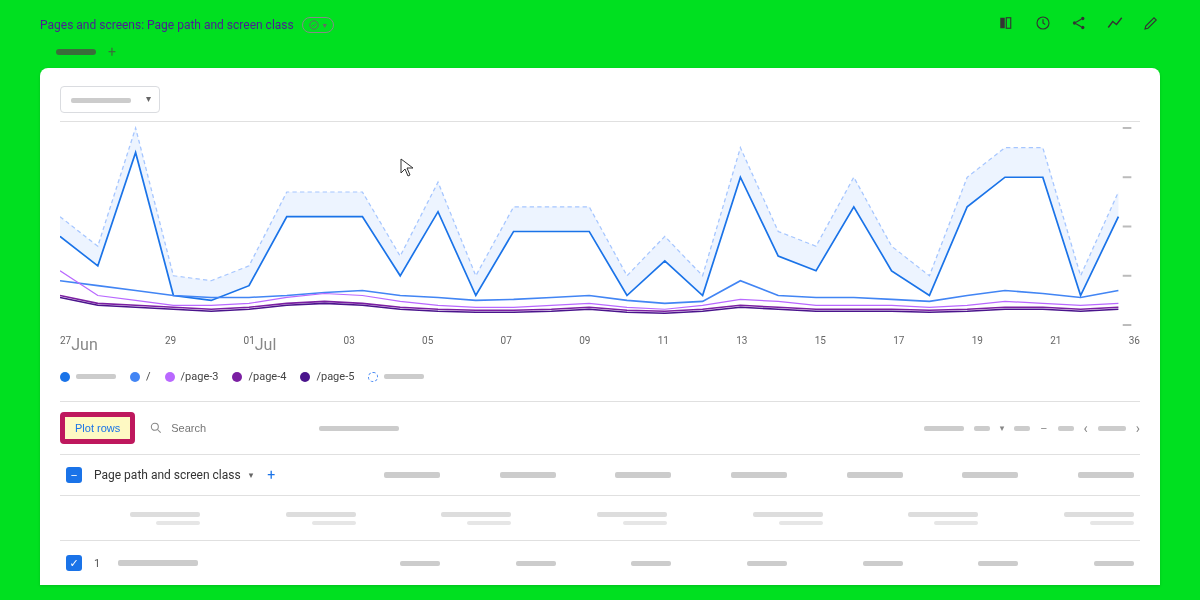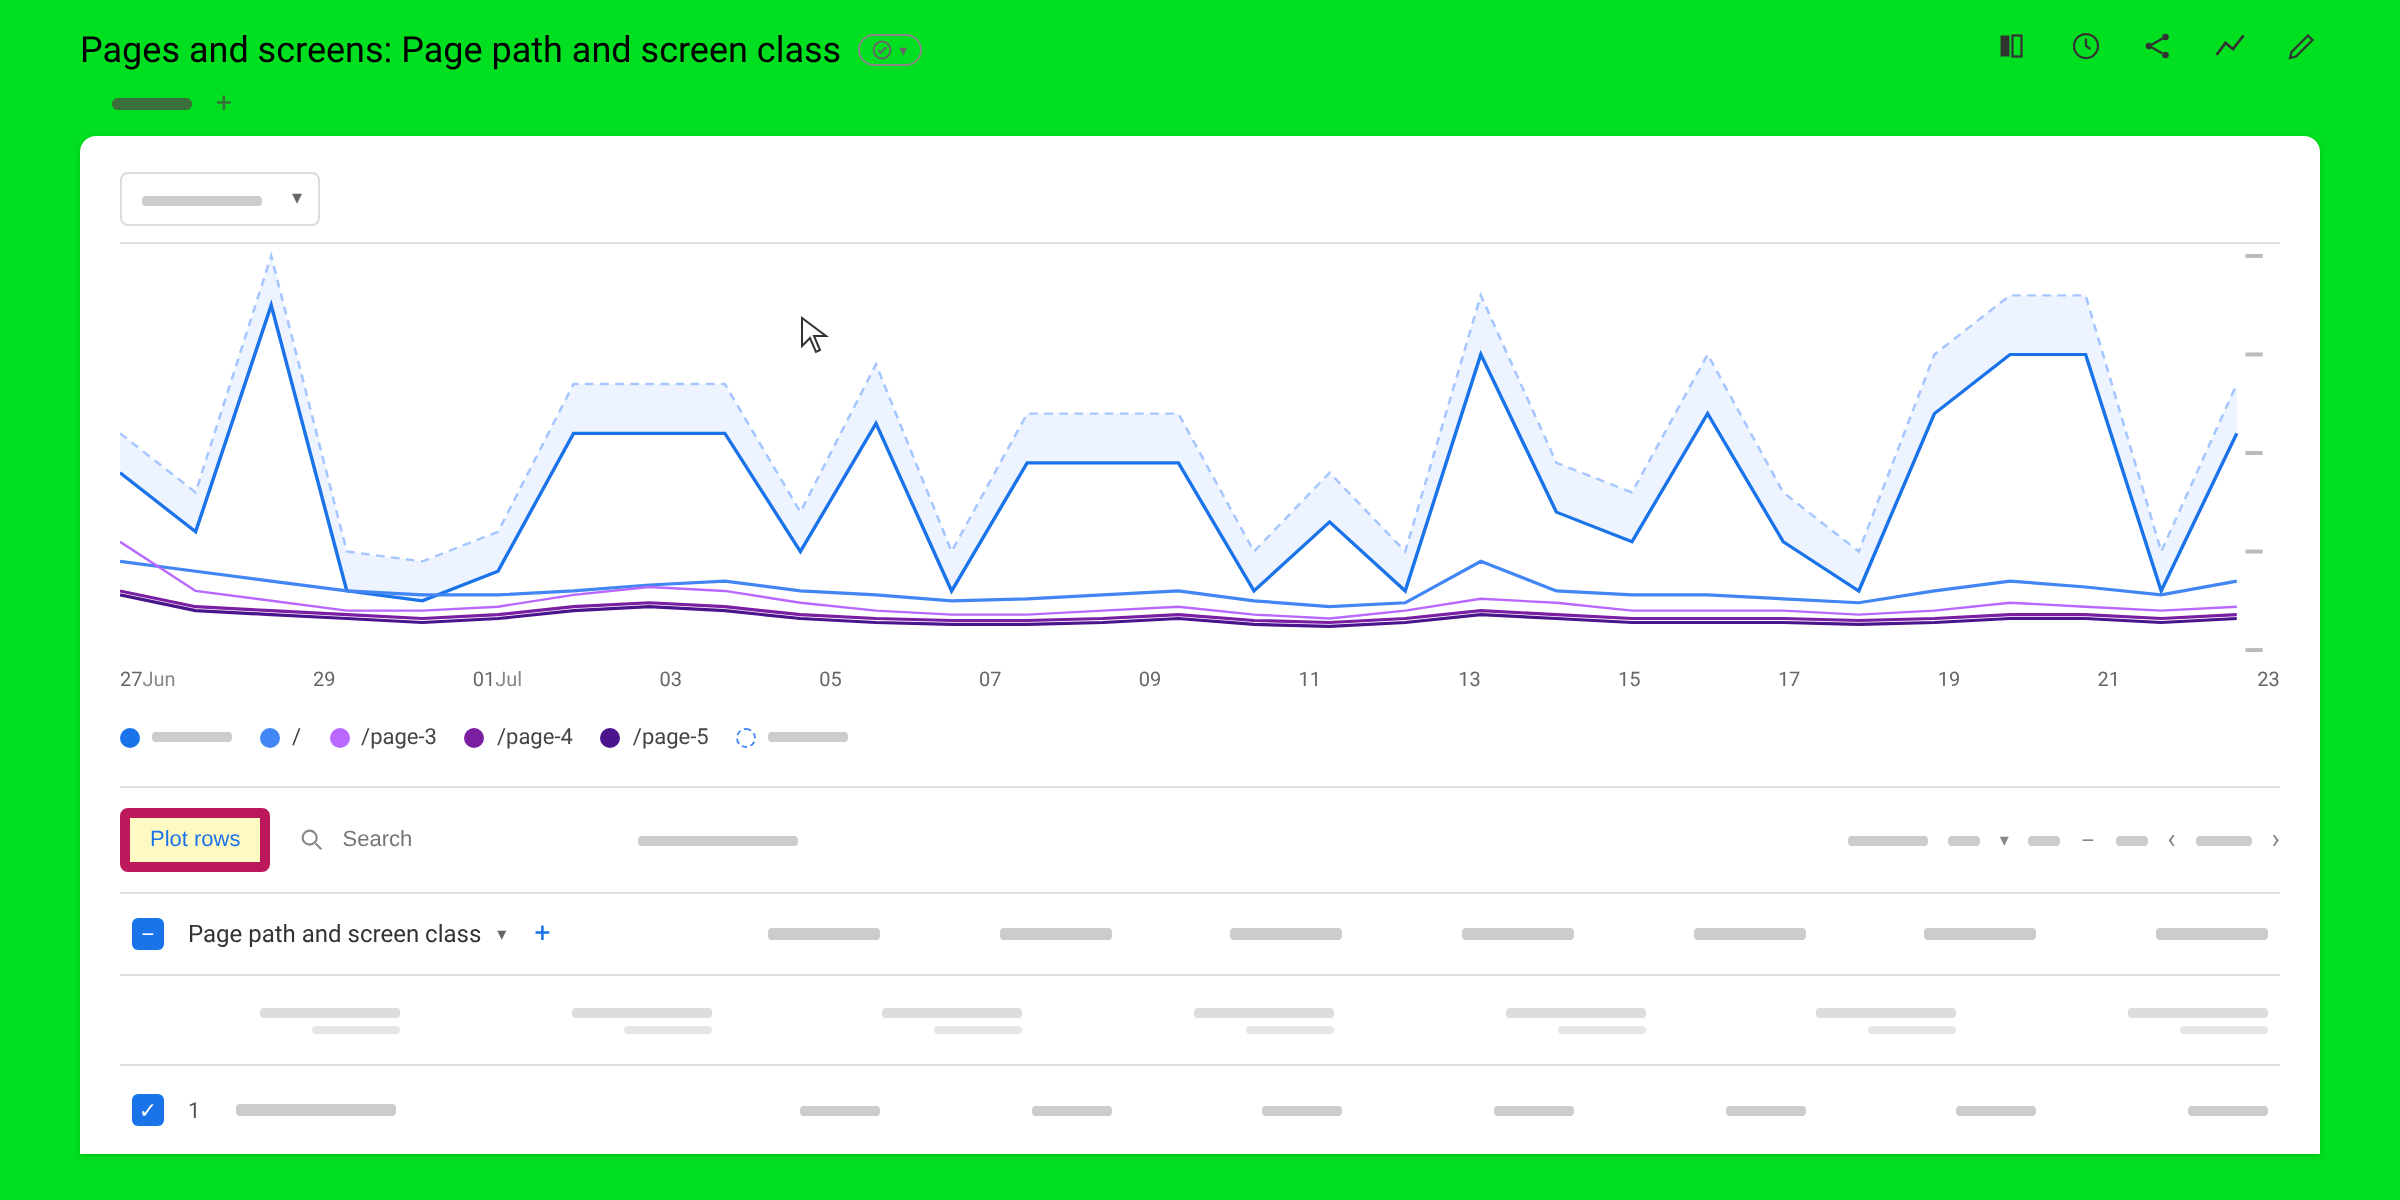--- a/index.html
+++ b/index.html
@@ -1,36 +1,36 @@
 <!DOCTYPE html>
 <html><head>
 <meta charset="utf-8">
 <style>
 * { box-sizing: border-box; margin: 0; padding: 0; }
 body { font-family: -apple-system, BlinkMacSystemFont, "Segoe UI", Roboto, sans-serif; background: #00e020; width: 1200px; height: 600px; overflow: hidden; position: relative; }
 .header-bar { display: flex; align-items: center; justify-content: space-between; padding: 14px 40px 8px 40px; }
 .header-left { display: flex; align-items: center; gap: 8px; }
-.header-title { font-size: 18px; font-weight: 400; color: #000000; }
+.header-title { font-size: 12px; font-weight: 400; color: #4c1d95; }
 .badge { display: inline-flex; align-items: center; gap: 4px; border: 1px solid #888; border-radius: 12px; padding: 2px 6px; font-size: 10px; color: #555; }
 .header-icons { display: flex; gap: 18px; align-items: center; }
 .header-icons svg { width: 18px; height: 18px; }
 .tabrow { padding: 0 40px 8px 56px; display: flex; gap: 12px; align-items: center; }
 .tab-placeholder { width: 40px; height: 6px; background: #3a6e3a; border-radius: 3px; }
 .tab-plus { color: #3a6e3a; font-size: 14px; }
 .card { background: #fff; margin: 0 40px; border-radius: 8px 8px 0 0; box-shadow: 0 1px 3px rgba(0,0,0,0.15); padding: 18px 20px 0 20px; }
 .card-header { display: flex; justify-content: space-between; align-items: center; margin-bottom: 8px; }
 .card-title { font-size: 12px; font-weight: 500; color: #222; }
 .dropdown { border: 1px solid #dadce0; border-radius: 4px; padding: 6px 24px 6px 10px; font-size: 11px; color: #999; min-width: 100px; position: relative; }
 .dropdown::after { content: "▾"; position: absolute; right: 8px; color: #666; font-size: 10px; }
 .dropdown .ph { width: 60px; height: 5px; background: #ccc; border-radius: 2px; display: inline-block; }
 .chart-area { border-top: 1px solid #e0e0e0; position: relative; height: 210px; }
 .chart-svg { width: 100%; height: 100%; }
 .x-axis { display: flex; justify-content: space-between; padding: 4px 0 0 0; font-size: 10px; color: #666; }
 .x-axis-labels { display: flex; flex-direction: row; font-size: 10px; color: #666; }
-.x-month { font-size: 10px; color: #888; }
+.x-month { font-size: 16px; color: #888; }
 .legend { display: flex; gap: 14px; align-items: center; padding: 16px 0 18px 0; font-size: 11px; }
 .legend-item { display: flex; align-items: center; gap: 6px; color: #444; }
 .legend-dot { width: 10px; height: 10px; border-radius: 50%; }
 .legend-placeholder { width: 40px; height: 5px; background: #ccc; border-radius: 2px; }
 .legend-dashed { width: 10px; height: 10px; border-radius: 50%; border: 1.5px dashed #4285f4; background: transparent; }
 .table-controls { border-top: 1px solid #e0e0e0; display: flex; align-items: center; justify-content: space-between; padding: 10px 0; gap: 12px; }
 .controls-left { display: flex; align-items: center; gap: 14px; }
 .plot-btn { border: 5px solid #be185d; color: #1a73e8; font-size: 11px; padding: 5px 10px; border-radius: 4px; background: #fef9c3; }
 .search-wrap { display: flex; align-items: center; gap: 8px; color: #888; }
 .search-wrap input { border: none; outline: none; font-size: 11px; width: 140px; }
@@ -159,21 +159,21 @@
       <div class="x-axis-labels">
         <span>17</span>
       </div>
       <div class="x-axis-labels">
         <span>19</span>
       </div>
       <div class="x-axis-labels">
         <span>21</span>
       </div>
       <div class="x-axis-labels">
-        <span>23</span>
+        <span>36</span>
       </div>
     </div>
 
   <div class="legend" id="legend">
       <div class="legend-item">
         <span class="legend-dot" style="background: rgb(26, 115, 232);"></span>
         <span class="legend-placeholder"></span>
       </div>
       <div class="legend-item">
         <span class="legend-dot" style="background: rgb(66, 133, 244);"></span>

